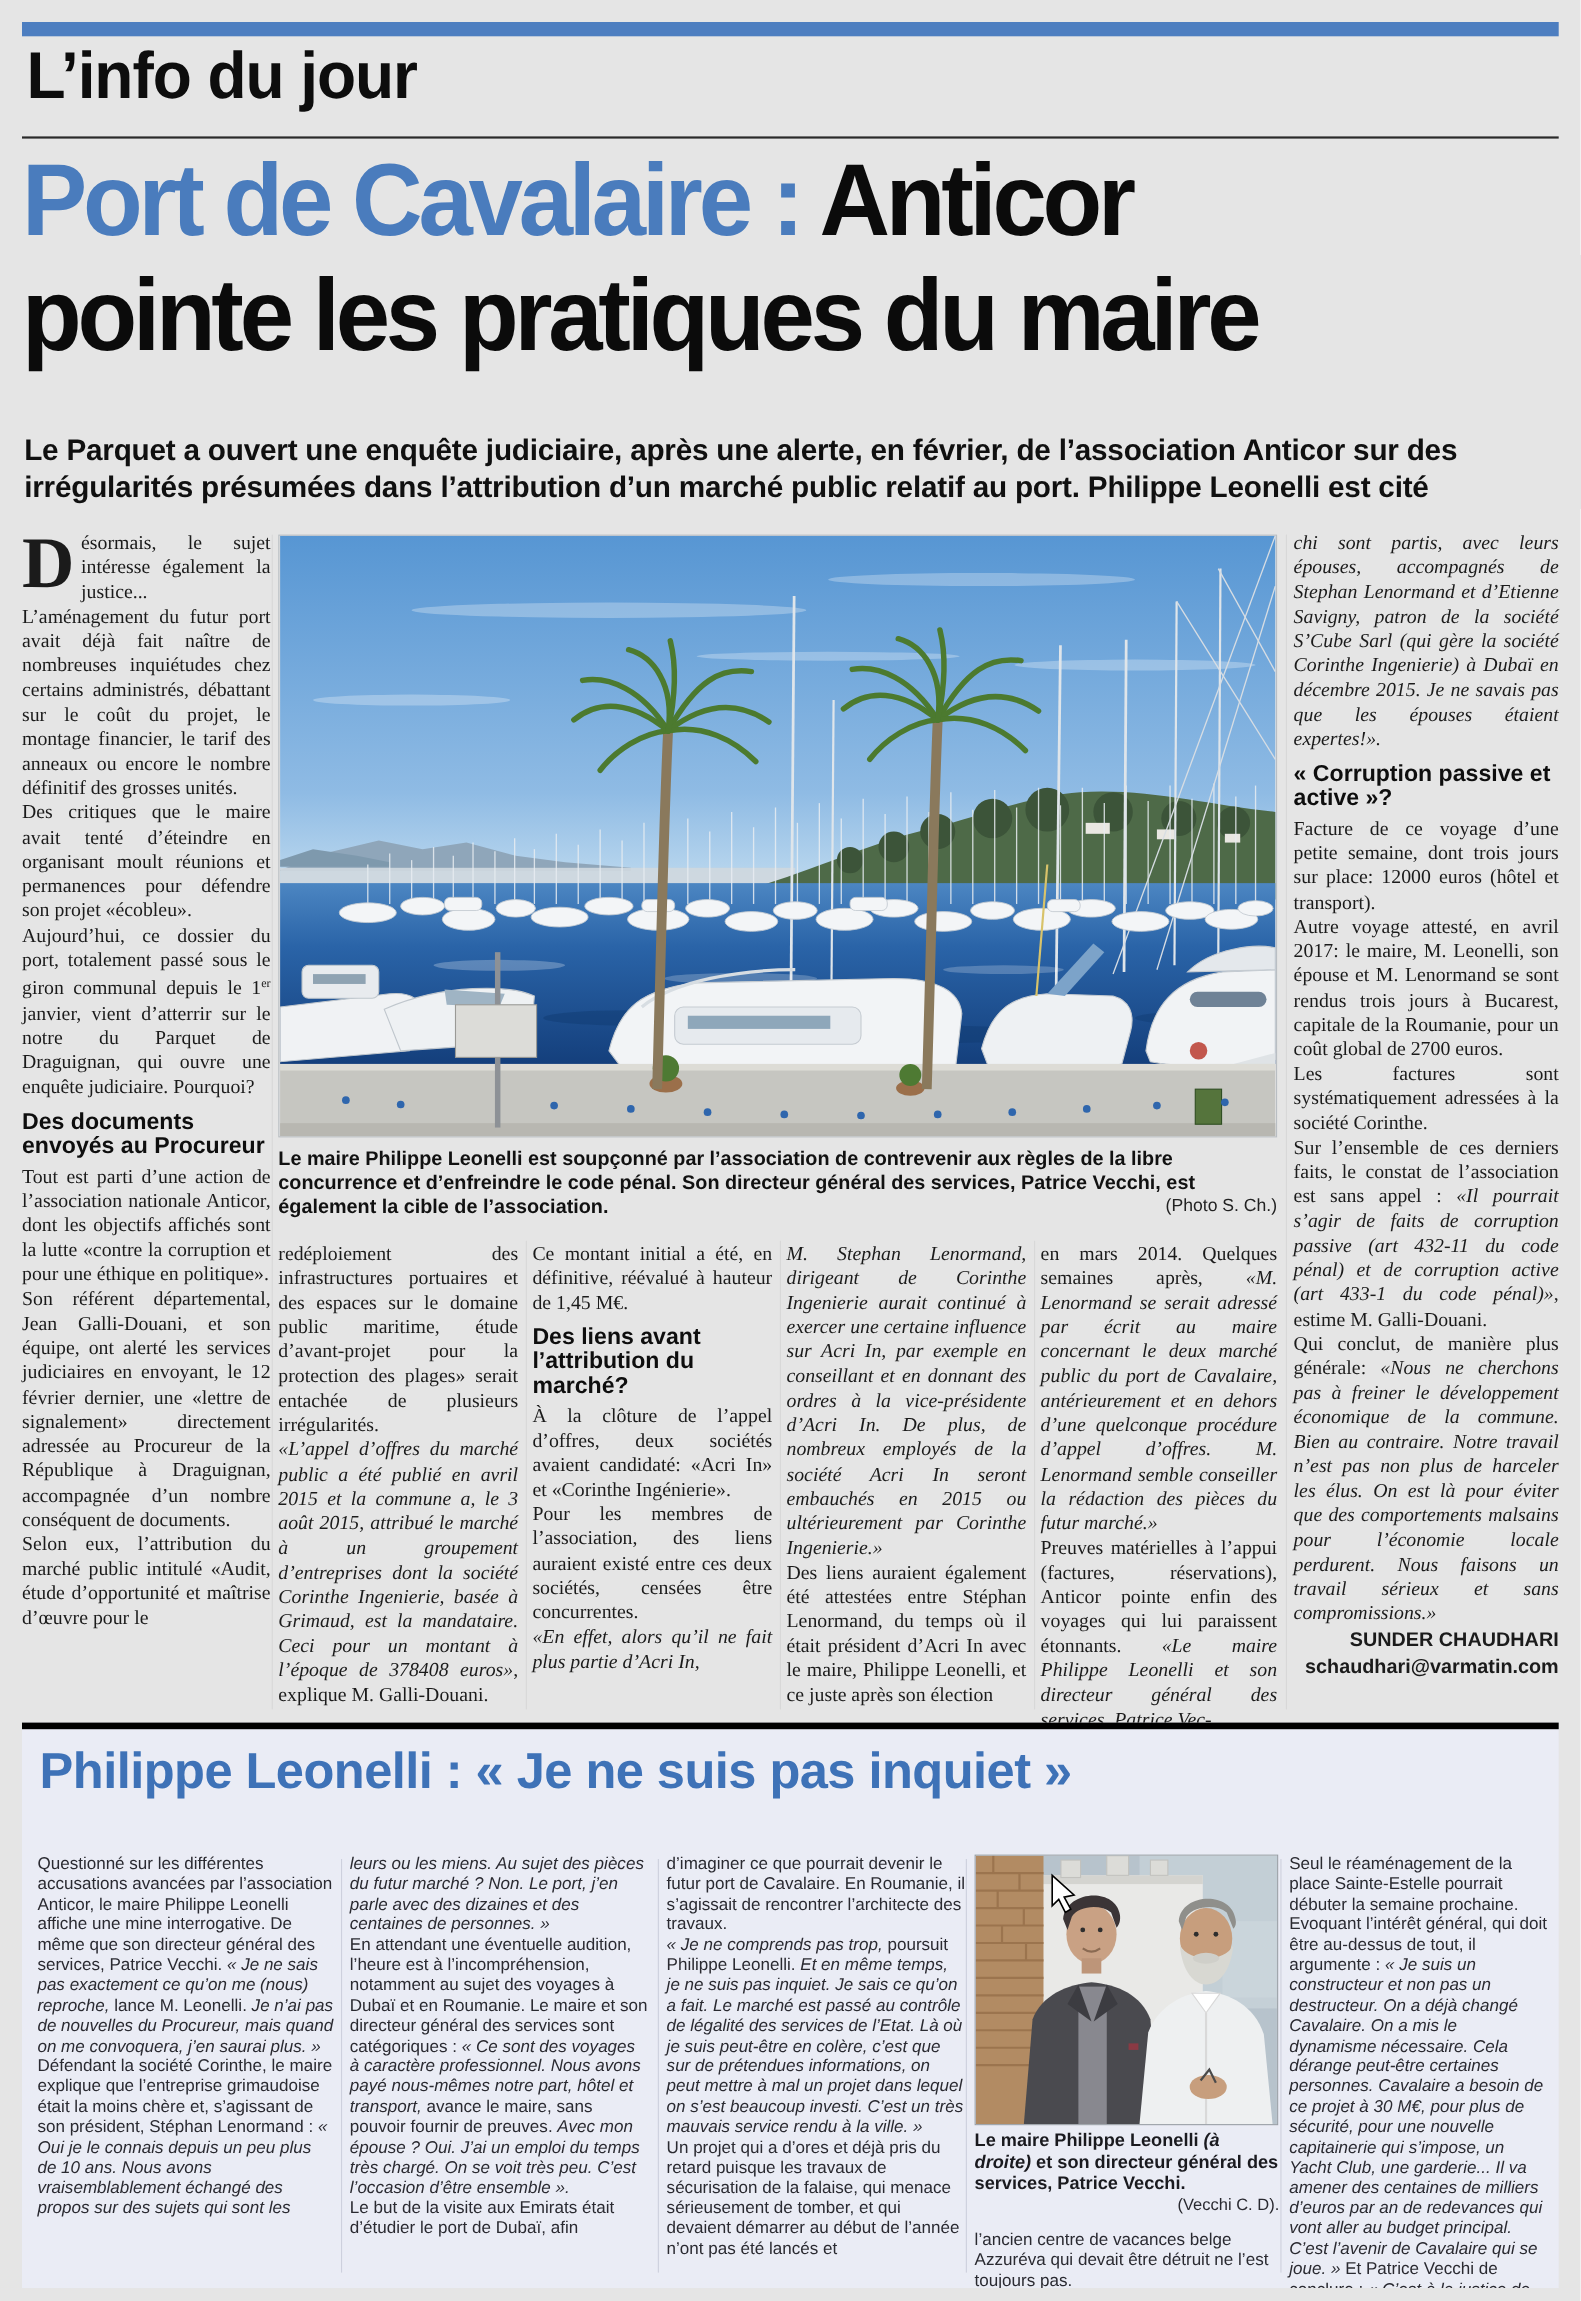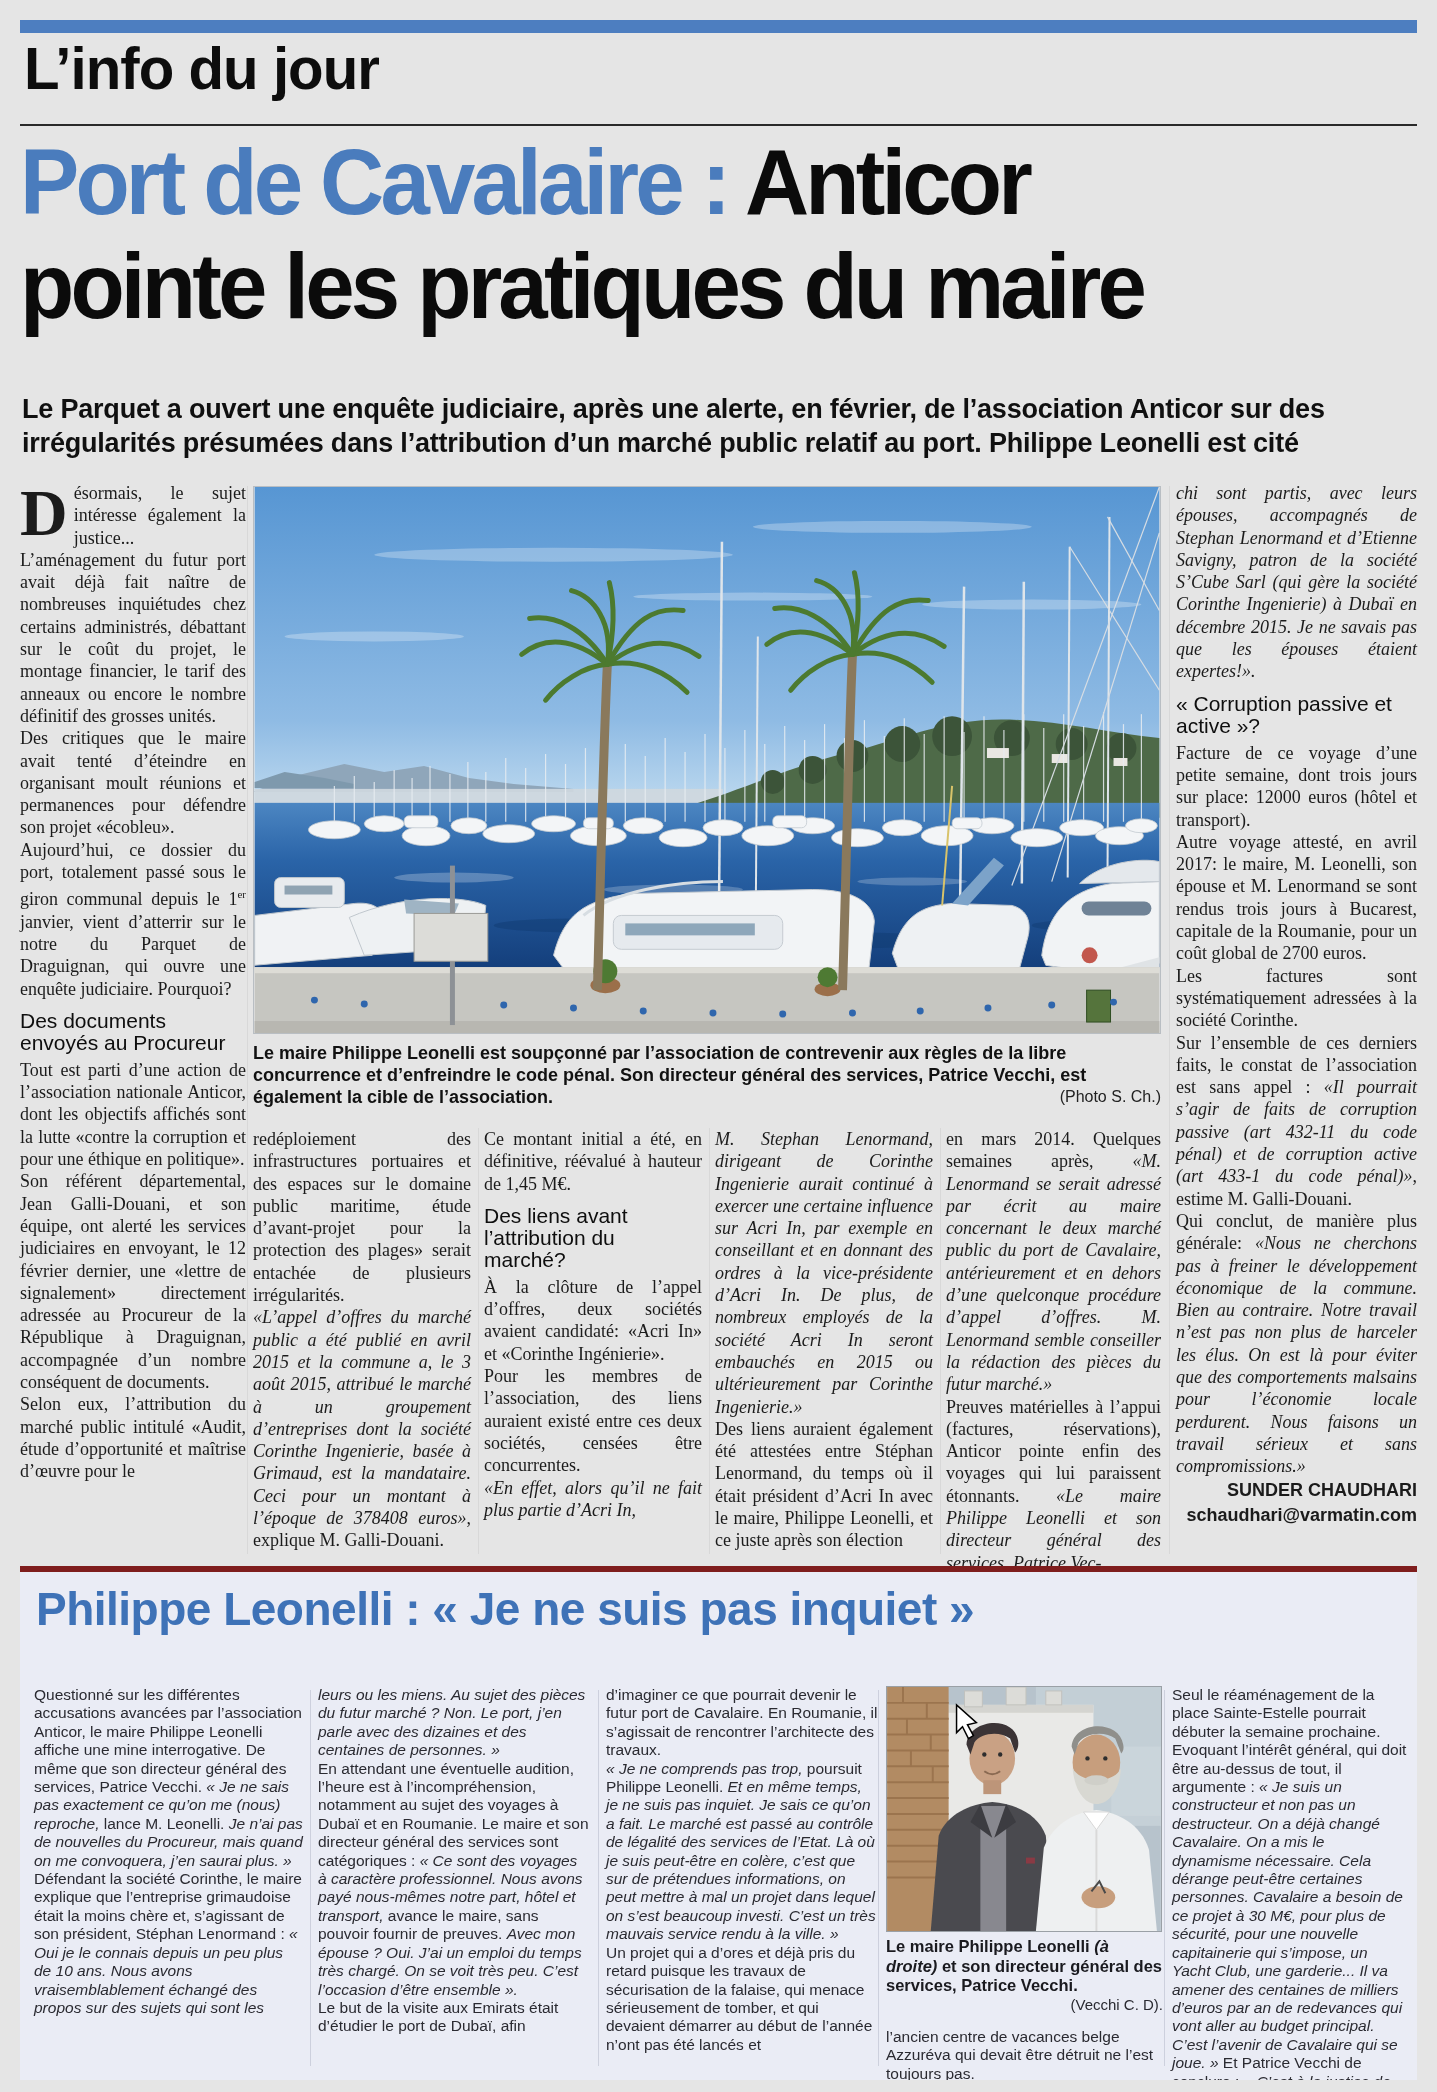--- a/index.html
+++ b/index.html
@@ -15,28 +15,28 @@
   .hl-blue{color:#4a7cbd;}
   .hl-line{display:block;}
   .lede{left:22px;top:392px;width:1402px;margin:0;font-size:27px;line-height:34px;font-weight:700;
         color:#101010;letter-spacing:-.2px;}
   .serif{font-family:"Liberation Serif",serif;font-size:18px;line-height:22.3px;color:#1b1b1b;
          text-align:justify;}
   .serif p{margin:0;}
   .it{font-style:italic;}
   .dropcap{float:left;font-weight:700;font-size:66px;line-height:54px;padding:4px 6px 0 0;}
   sup{font-size:11px;}
-  .subhead{font-family:"Liberation Sans",sans-serif;font-weight:400;font-size:21px;line-height:22px;
+  .subhead{font-family:"Liberation Sans",sans-serif;font-weight:700;font-size:21px;line-height:22px;
            margin:10px 0 5px;text-align:left;color:#0e0e0e;}
   .vrule{width:1px;background:#d8d8d8;}
   .photo-main{left:253px;top:486px;width:908px;height:548px;border:1px solid #b9bec3;box-sizing:border-box;}
   .caption{left:253px;top:1042px;width:908px;font-weight:700;font-size:18px;line-height:22px;color:#111;}
   .credit{position:absolute;right:0;bottom:0;font-weight:400;font-size:16px;color:#222;}
   .byline{font-weight:700;font-size:18px;line-height:23px;text-align:right;font-family:"Liberation Sans",sans-serif;margin-top:2px;}
-  .panel{left:20px;top:1566px;width:1397px;height:514px;background:#eaecf5;border-top:6px solid #7f1d1d;
+  .panel{left:20px;top:1566px;width:1397px;height:514px;background:#eaecf5;border-top:6px solid #000000;
          box-sizing:border-box;overflow:hidden;}
   .panel-heading{position:absolute;left:16px;top:10px;margin:0;font-size:46px;font-weight:700;
                  color:#3e72b7;letter-spacing:-.5px;}
   .sans{font-size:15.5px;line-height:18.4px;color:#2a2a31;}
   .sans p{margin:0;}
   .pcol{position:absolute;top:114px;}
   .bphoto{border:1px solid #9aa0a6;box-sizing:border-box;display:block;}
   .bcaption{font-weight:700;font-size:16.5px;line-height:19.5px;color:#1a1a1f;margin-top:5px;}
   .bcredit{font-weight:400;font-size:15px;text-align:right;color:#2a2a31;}
   .bafter{}

